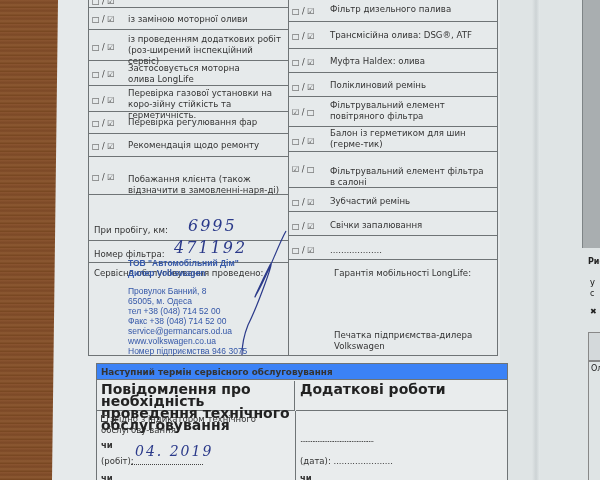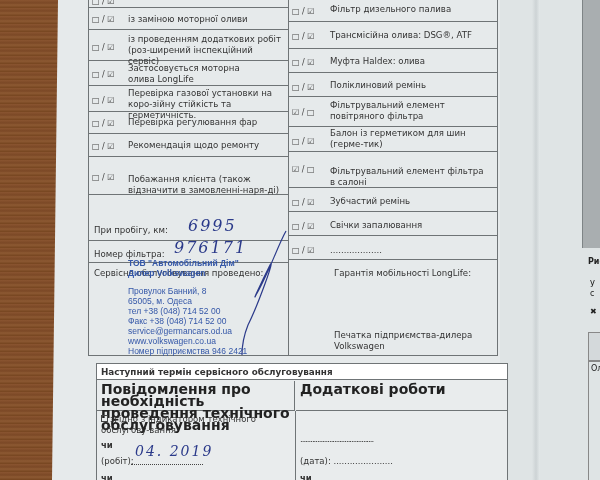--- a/index.html
+++ b/index.html
@@ -45,21 +45,21 @@
     .hand {
       position:absolute; font-family:"DejaVu Serif", serif; font-style:italic;
       color:#2b3a8a; letter-spacing:2px;
     }
     .stamp {
       position:absolute; color:#3457a8; font-size:8.5px; line-height:10px;
       font-family:"Liberation Sans", sans-serif;
     }
     .stamp b { font-weight:bold; }
     .lower { position:absolute; left:96px; top:363px; width:410px; height:117px; border:1px solid #6f7476; background:#e9eced; }
-    .lower .hdr { position:absolute; left:0; top:0; width:100%; height:16px; background:#ffffff; border-bottom:1px solid #6f7476; font-size:8.8px; font-weight:bold; color:#333; padding:3px 4px; box-sizing:border-box; }
+    .lower .hdr { position:absolute; left:0; top:0; width:100%; height:16px; background:#3b82f6; border-bottom:1px solid #6f7476; font-size:8.8px; font-weight:bold; color:#333; padding:3px 4px; box-sizing:border-box; }
     .lower .sub { position:absolute; top:17px; height:30px; border-bottom:1px solid #6f7476; font-size:14px; font-weight:bold; color:#222; padding:2px 4px; box-sizing:border-box; line-height:12px;}
     .sm { position:absolute; font-size:8.5px; color:#333; }
     .dots { border-bottom:1px dotted #444; display:inline-block; }
   </style>
 </head>
 <body>
 
 <div class="wood"></div>
 <div class="page"></div>
 <div class="page2"></div>
@@ -110,37 +110,37 @@
     <span class="cb" style="left:4px;top:15px;">□ / ☑</span>
     <span class="lbl" style="left:40px;top:2px;width:158px;margin-top:15px;">Побажання клієнта (також відзначити в замовленні-наря-ді)</span>
   </div>
 
   <div class="row" style="left:0;top:219px;width:200px;height:22px;">
     <span class="lbl" style="left:6px;top:6px;">При пробігу, км:</span>
     <span class="hand" style="left:100px;top:1px;font-size:16px;">6995</span>
   </div>
   <div class="row" style="left:0;top:241px;width:200px;height:22px;">
     <span class="lbl" style="left:6px;top:8px;">Номер фільтра:</span>
-    <span class="hand" style="left:86px;top:1px;font-size:16px;">976171</span>
+    <span class="hand" style="left:86px;top:1px;font-size:16px;">471192</span>
   </div>
   <div class="row" style="left:0;top:263px;width:200px;height:92px;border-bottom:none;">
     <span class="lbl" style="left:6px;top:5px;">Сервісне обслуговування проведено:</span>
   </div>
 
   <div class="stamp" style="left:40px;top:258px;">
     <div><b>ТОВ "Автомобільний Дім"</b></div>
     <div><b>Дилер Volkswagen</b></div>
     <div style="height:8px"></div>
     <div>Провулок Банний, 8</div>
     <div>65005, м. Одеса</div>
     <div>тел    +38 (048) 714 52 00</div>
     <div>Факс  +38 (048) 714 52 00</div>
     <div>service@germancars.od.ua</div>
     <div>www.volkswagen.co.ua</div>
-    <div>Номер підприємства 946 2421</div>
+    <div>Номер підприємства 946 3075</div>
   </div>
 
   <svg style="position:absolute;left:130px;top:225px;" width="80" height="135">
     <path d="M68 6 C 60 20, 50 50, 38 70 C 34 78, 42 60, 52 40 C 58 30, 40 80, 30 100 C 26 110, 24 122, 24 130" fill="none" stroke="#2b3a8a" stroke-width="1.2"></path>
   </svg>
 
   <div class="row" style="left:200px;top:0;width:210px;height:22px;">
     <span class="cb" style="left:4px;top:6px;">□ / ☑</span>
     <span class="lbl" style="left:42px;top:4px;">Фільтр дизельного палива</span>
   </div>

